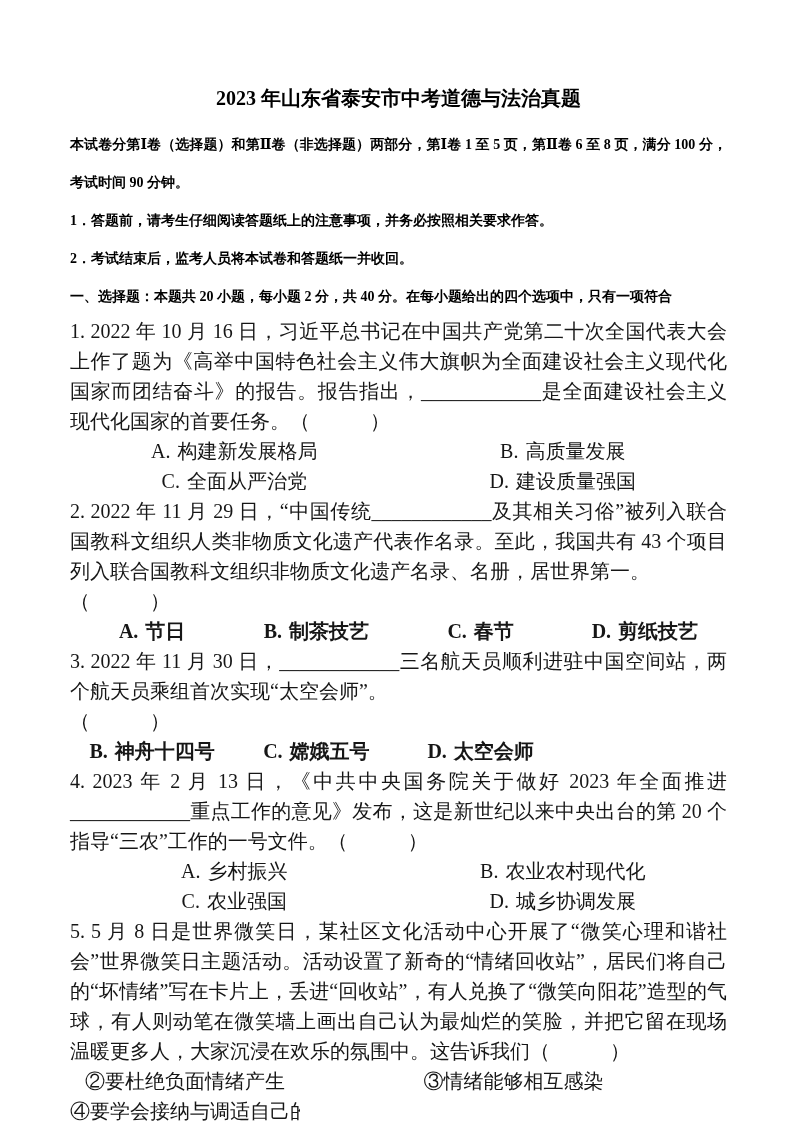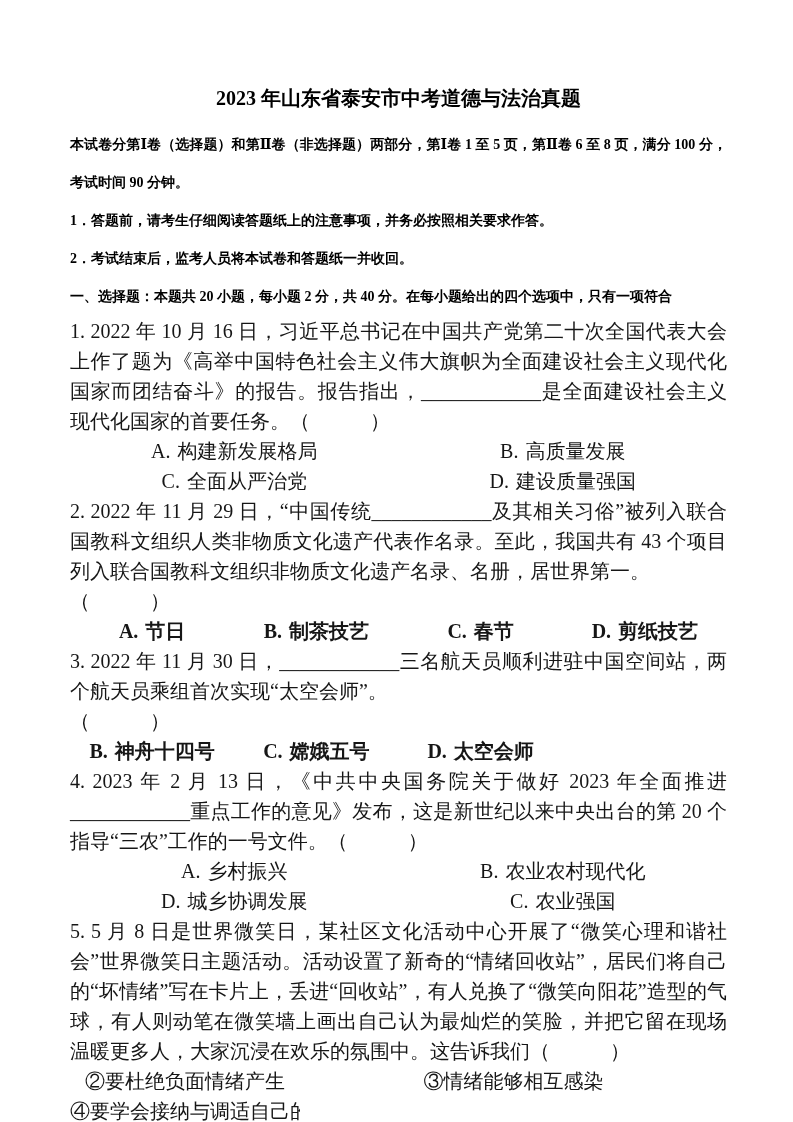--- a/index.html
+++ b/index.html
@@ -104,22 +104,22 @@
         <div class="option"><span class="opt-label">C.</span><span class="opt-text">嫦娥五号</span></div>
         <div class="option"><span class="opt-label">D.</span><span class="opt-text">太空会师</span></div>
       </div>
     </section>
 
     <section class="question">
       <p class="stem">4. 2023 年 2 月 13 日，《中共中央国务院关于做好 2023 年全面推进____________重点工作的意见》发布，这是新世纪以来中央出台的第 20 个指导“三农”工作的一号文件。（　　　）</p>
       <div class="options grid2">
         <div class="option"><span class="opt-label">A.</span><span class="opt-text">乡村振兴</span></div>
         <div class="option"><span class="opt-label">B.</span><span class="opt-text">农业农村现代化</span></div>
+        <div class="option"><span class="opt-label">C.</span><span class="opt-text">农业强国</span></div>
         <div class="option"><span class="opt-label">D.</span><span class="opt-text">城乡协调发展</span></div>
-        <div class="option"><span class="opt-label">C.</span><span class="opt-text">农业强国</span></div>
       </div>
     </section>
 
     <section class="question">
       <p class="stem">5. 5 月 8 日是世界微笑日，某社区文化活动中心开展了“微笑心理和谐社会”世界微笑日主题活动。活动设置了新奇的“情绪回收站”，居民们将自己的“坏情绪”写在卡片上，丢进“回收站”，有人兑换了“微笑向阳花”造型的气球，有人则动笔在微笑墙上画出自己认为最灿烂的笑脸，并把它留在现场温暖更多人，大家沉浸在欢乐的氛围中。这告诉我们（　　　）</p>
       <div class="statements">
         <div class="statement">②要杜绝负面情绪产生</div>
         <div class="statement">③情绪能够相互感染</div>
         <div class="statement">④要学会接纳与调适自己的情绪</div>
       </div>

